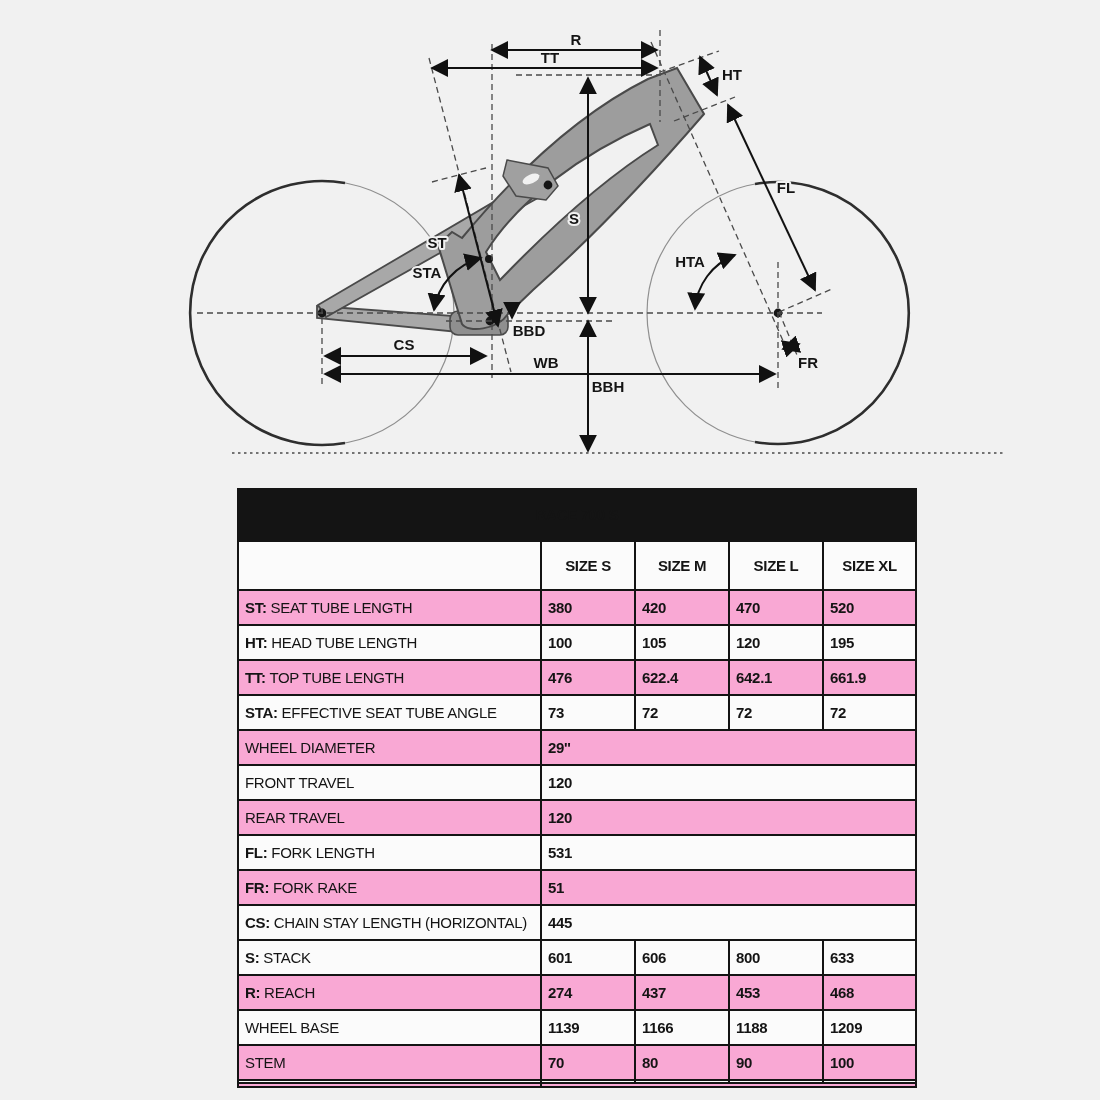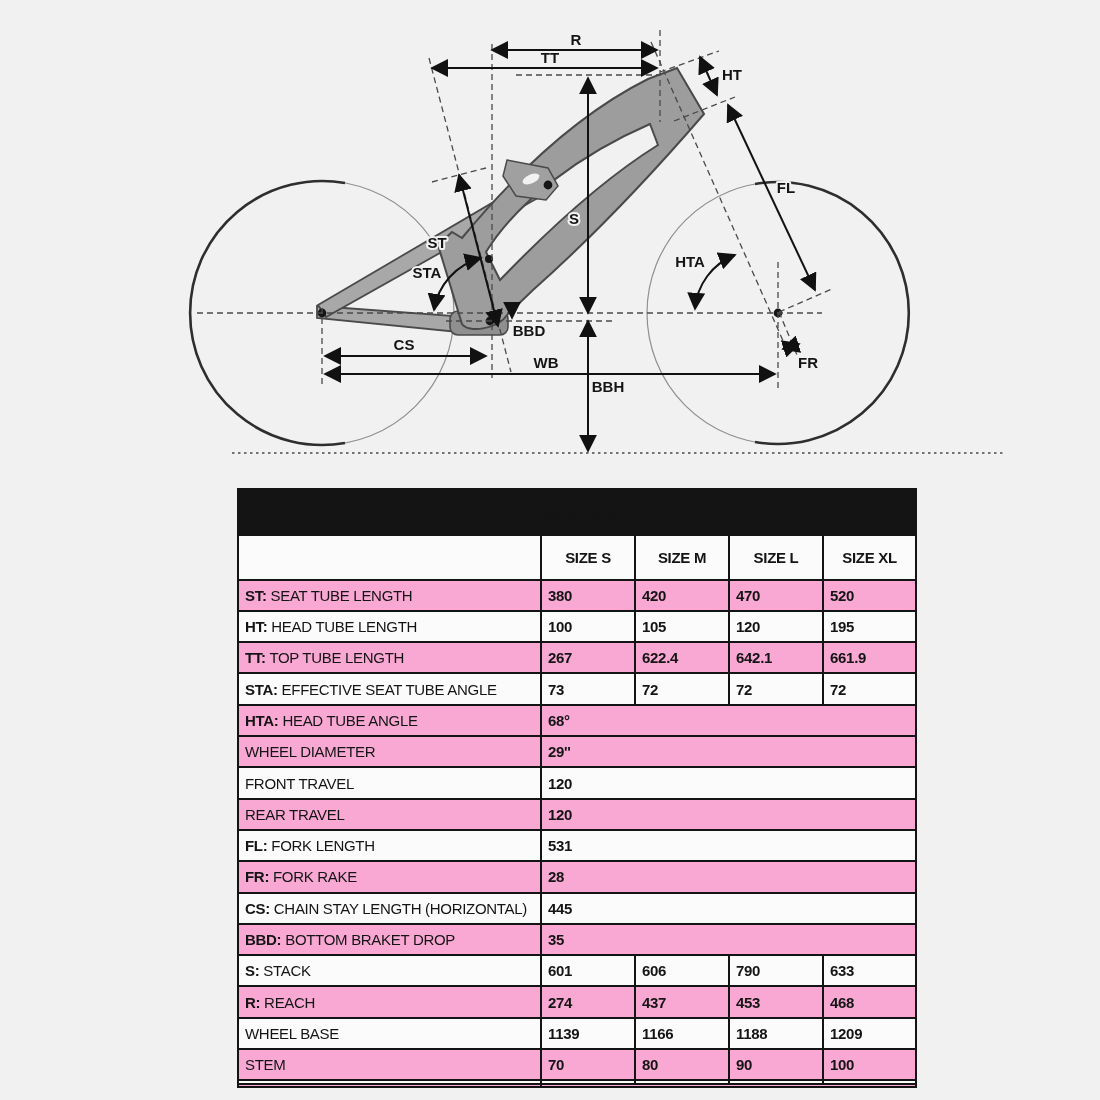--- a/index.html
+++ b/index.html
@@ -183,69 +183,61 @@
         </tr>
         <tr>
           <td class="lbl"><b>HT:</b> <span>HEAD TUBE LENGTH</span></td>
           <td class="val">100</td>
           <td class="val">105</td>
           <td class="val">120</td>
           <td class="val">195</td>
         </tr>
         <tr>
           <td class="lbl shade"><b>TT:</b> <span>TOP TUBE LENGTH</span></td>
-          <td class="val shade">267</td>
+          <td class="val shade">476</td>
           <td class="val shade">622.4</td>
           <td class="val shade">642.1</td>
           <td class="val shade">661.9</td>
         </tr>
         <tr>
           <td class="lbl"><b>STA:</b> <span>EFFECTIVE SEAT TUBE ANGLE</span></td>
           <td class="val">73</td>
           <td class="val">72</td>
           <td class="val">72</td>
           <td class="val">72</td>
         </tr>
         <tr>
-          <td class="lbl shade"><b>HTA:</b> <span>HEAD TUBE ANGLE</span></td>
-          <td colspan="4" class="val shade">68°</td>
-        </tr>
-        <tr>
           <td class="lbl shade"><b></b><span>WHEEL DIAMETER</span></td>
           <td colspan="4" class="val shade">29''</td>
         </tr>
         <tr>
           <td class="lbl"><b></b><span>FRONT TRAVEL</span></td>
           <td colspan="4" class="val">120</td>
         </tr>
         <tr>
           <td class="lbl shade"><b></b><span>REAR TRAVEL</span></td>
           <td colspan="4" class="val shade">120</td>
         </tr>
         <tr>
           <td class="lbl"><b>FL:</b> <span>FORK LENGTH</span></td>
           <td colspan="4" class="val">531</td>
         </tr>
         <tr>
           <td class="lbl shade"><b>FR:</b> <span>FORK RAKE</span></td>
-          <td colspan="4" class="val shade">28</td>
+          <td colspan="4" class="val shade">51</td>
         </tr>
         <tr>
           <td class="lbl"><b>CS:</b> <span>CHAIN STAY LENGTH (HORIZONTAL)</span></td>
           <td colspan="4" class="val">445</td>
-        </tr>
-        <tr>
-          <td class="lbl shade"><b>BBD:</b> <span>BOTTOM BRAKET DROP</span></td>
-          <td colspan="4" class="val shade">35</td>
         </tr>
         <tr>
           <td class="lbl"><b>S:</b> <span>STACK</span></td>
           <td class="val">601</td>
           <td class="val">606</td>
-          <td class="val">790</td>
+          <td class="val">800</td>
           <td class="val">633</td>
         </tr>
         <tr>
           <td class="lbl shade"><b>R:</b> <span>REACH</span></td>
           <td class="val shade">274</td>
           <td class="val shade">437</td>
           <td class="val shade">453</td>
           <td class="val shade">468</td>
         </tr>
         <tr>

